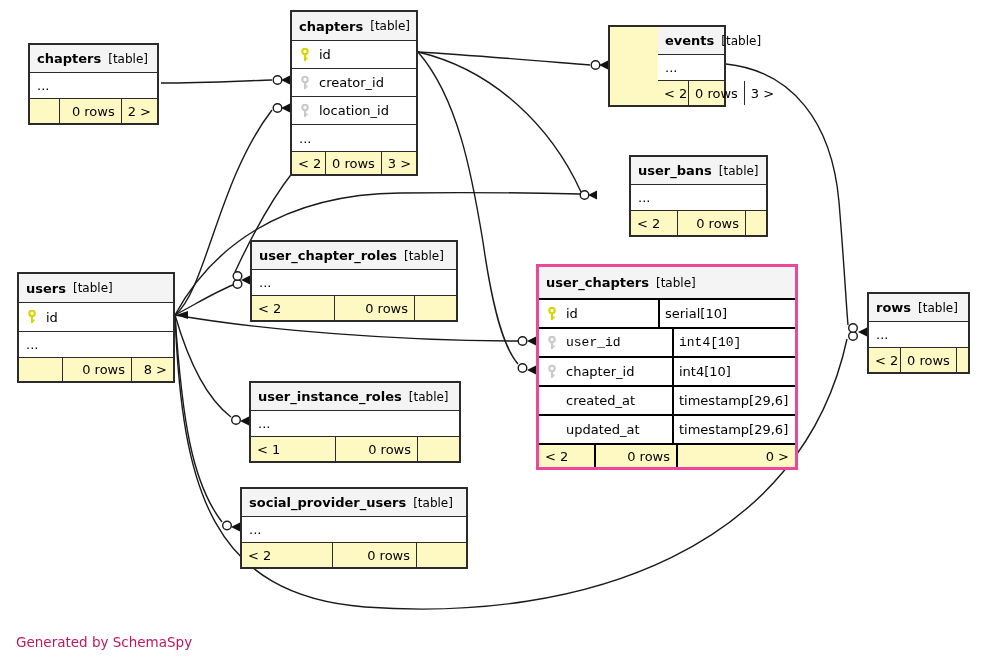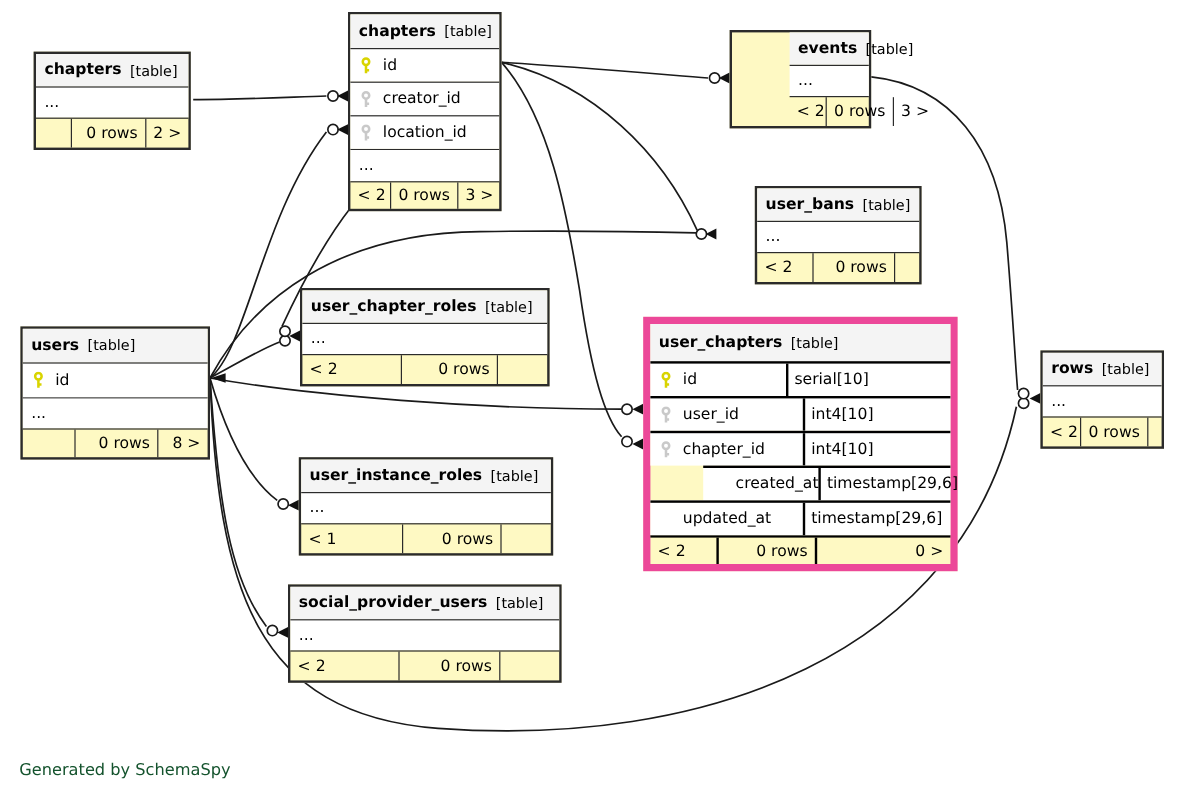--- a/index.html
+++ b/index.html
@@ -1,22 +1,22 @@
 <!DOCTYPE html>
 <html><head>
 <meta charset="utf-8">
 <style>
   *{box-sizing:border-box;margin:0;padding:0}
   html,body{width:987px;height:662px}
   body{position:relative;background:#ffffff;overflow:hidden;
        font-family:"DejaVu Sans","Liberation Sans",sans-serif;color:#000}
   #canvas{position:absolute;left:0;top:0;z-index:1}
-  #caption{position:absolute;left:16px;top:634px;font-size:13.5px;color:#14532d;z-index:3}
+  #caption{position:absolute;left:16px;top:634px;font-size:13.5px;color:#be185d;z-index:3}
   .tbl{position:absolute;z-index:2;background:#fef9c3;border:2px solid #2b2b2b;font-size:13px}
-  .tbl.hl{border:6px solid #ec4899}
+  .tbl.hl{border:3px solid #ec4899}
   .hdr{background:#f4f4f4;display:flex;align-items:center;gap:7px;padding:0 7px}
   .hdr.spread{justify-content:flex-start}
   .tname{font-weight:bold;white-space:nowrap}
   .ttag{font-size:12px;white-space:nowrap}
   .row{display:flex;align-items:center;border-top:1.5px solid #2b2b2b;background:#fff}
   .hl .row{border-top:2px solid #000}
   .crow{position:relative;padding-left:27px}
   .keyicon{position:absolute;left:7px;top:50%;transform:translateY(-50%);line-height:0}
   .cname{flex:1;white-space:nowrap}
   .ctype{align-self:stretch;display:flex;align-items:center;border-left:1.5px solid #2b2b2b;
@@ -180,37 +180,37 @@
         <span class="ttag">[table]</span>
       </div>
       <div class="row crow" style="height: 29px;">
         <span class="keyicon"><svg width="13" height="15" viewBox="0 0 13 15">
             <circle cx="6" cy="4" r="2.7" fill="none" stroke="#d9d400" stroke-width="2.1"></circle>
             <path d="M6 6.8 L6 13.6 M6 11 L8.6 11" stroke="#d9d400" stroke-width="2.1" fill="none"></path>
           </svg></span>
         <span class="cname">id</span>
         <span class="ctype" style="width:137px">serial[10]</span>
       </div>
-      <div class="row crow" style="height: 29px;">
+      <div class="row crow" style="height: 29px; font-family: Liberation Mono, monospace;">
         <span class="keyicon"><svg width="13" height="15" viewBox="0 0 13 15">
             <circle cx="6" cy="4" r="2.7" fill="none" stroke="#c9c9c9" stroke-width="2.1"></circle>
             <path d="M6 6.8 L6 13.6 M6 11 L8.6 11" stroke="#c9c9c9" stroke-width="2.1" fill="none"></path>
           </svg></span>
         <span class="cname">user_id</span>
         <span class="ctype" style="width:123px">int4[10]</span>
       </div>
       <div class="row crow" style="height: 29px;">
         <span class="keyicon"><svg width="13" height="15" viewBox="0 0 13 15">
             <circle cx="6" cy="4" r="2.7" fill="none" stroke="#c9c9c9" stroke-width="2.1"></circle>
             <path d="M6 6.8 L6 13.6 M6 11 L8.6 11" stroke="#c9c9c9" stroke-width="2.1" fill="none"></path>
           </svg></span>
         <span class="cname">chapter_id</span>
         <span class="ctype" style="width:123px">int4[10]</span>
       </div>
-      <div class="row crow" style="height: 29px; margin-left: 44px;">
+      <div class="row crow" style="height: 29px;">
         <span class="cname">created_at</span>
         <span class="ctype" style="width:123px">timestamp[29,6]</span>
       </div>
       <div class="row crow" style="height: 29px;">
         <span class="cname">updated_at</span>
         <span class="ctype" style="width:123px">timestamp[29,6]</span>
       </div>
       <div class="ftr" style="height: 24px;">
         <span class="fcell fc-l" style="width: 55px;">&lt; 2</span>
         <span class="fcell fc-m" style="width: 84px;">0 rows</span>

